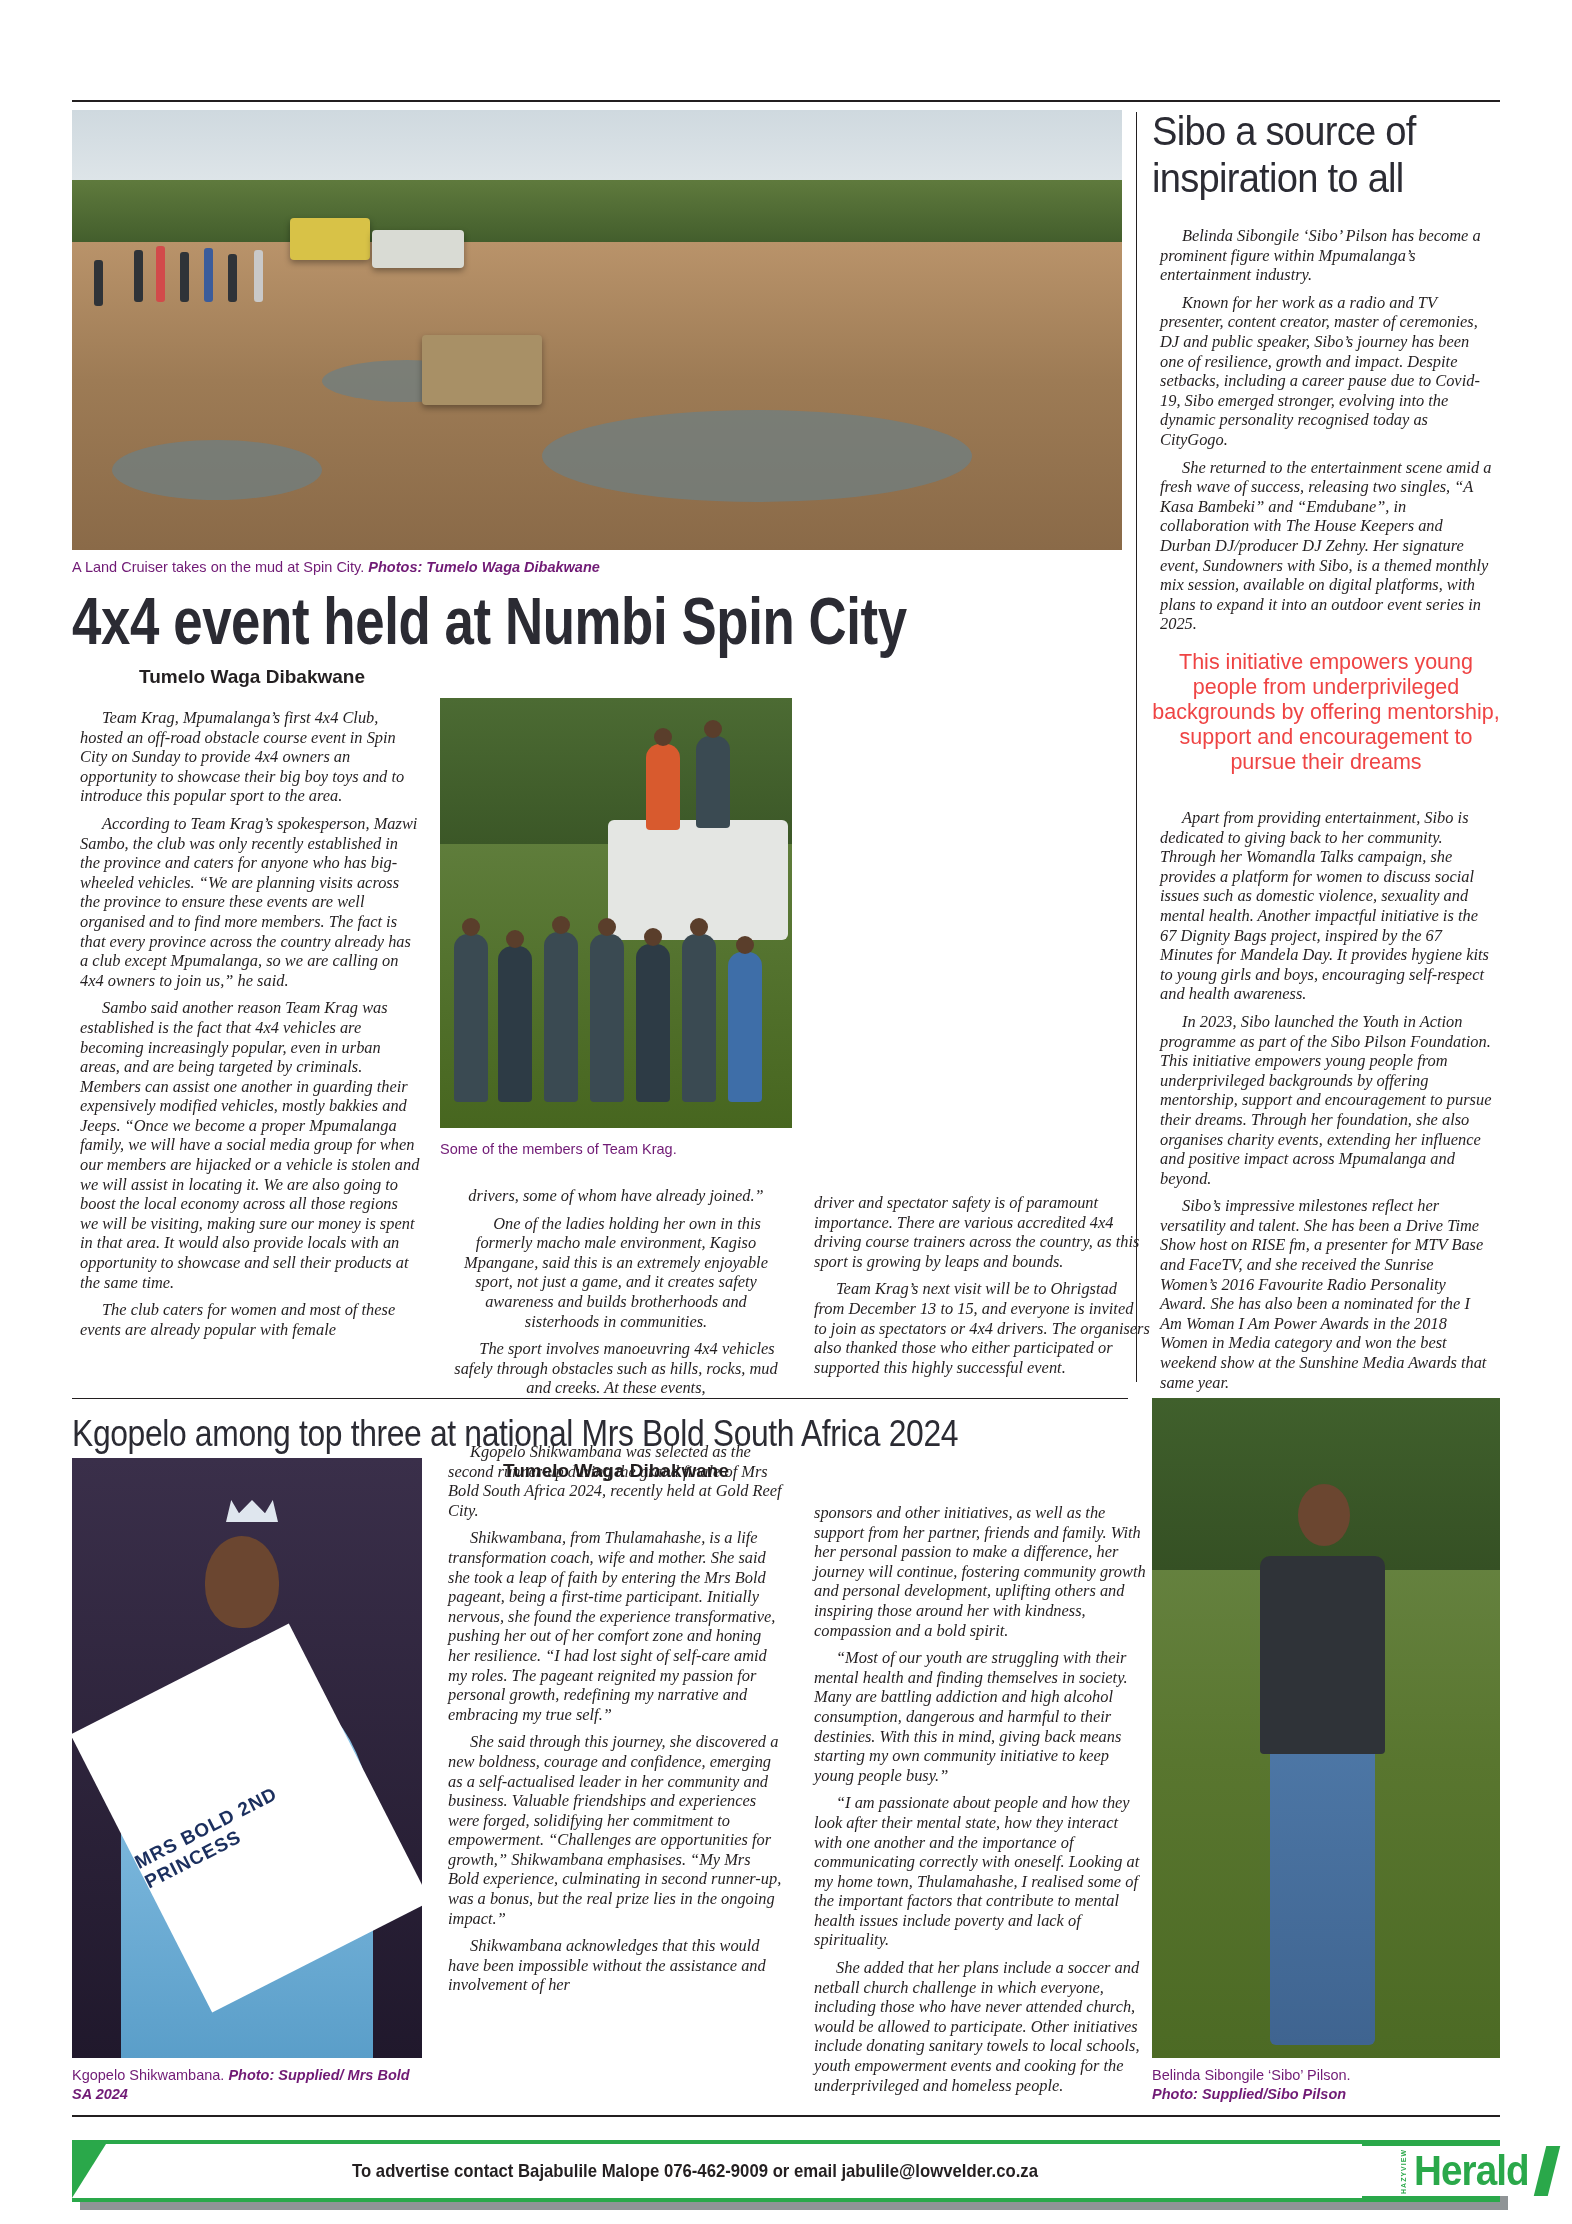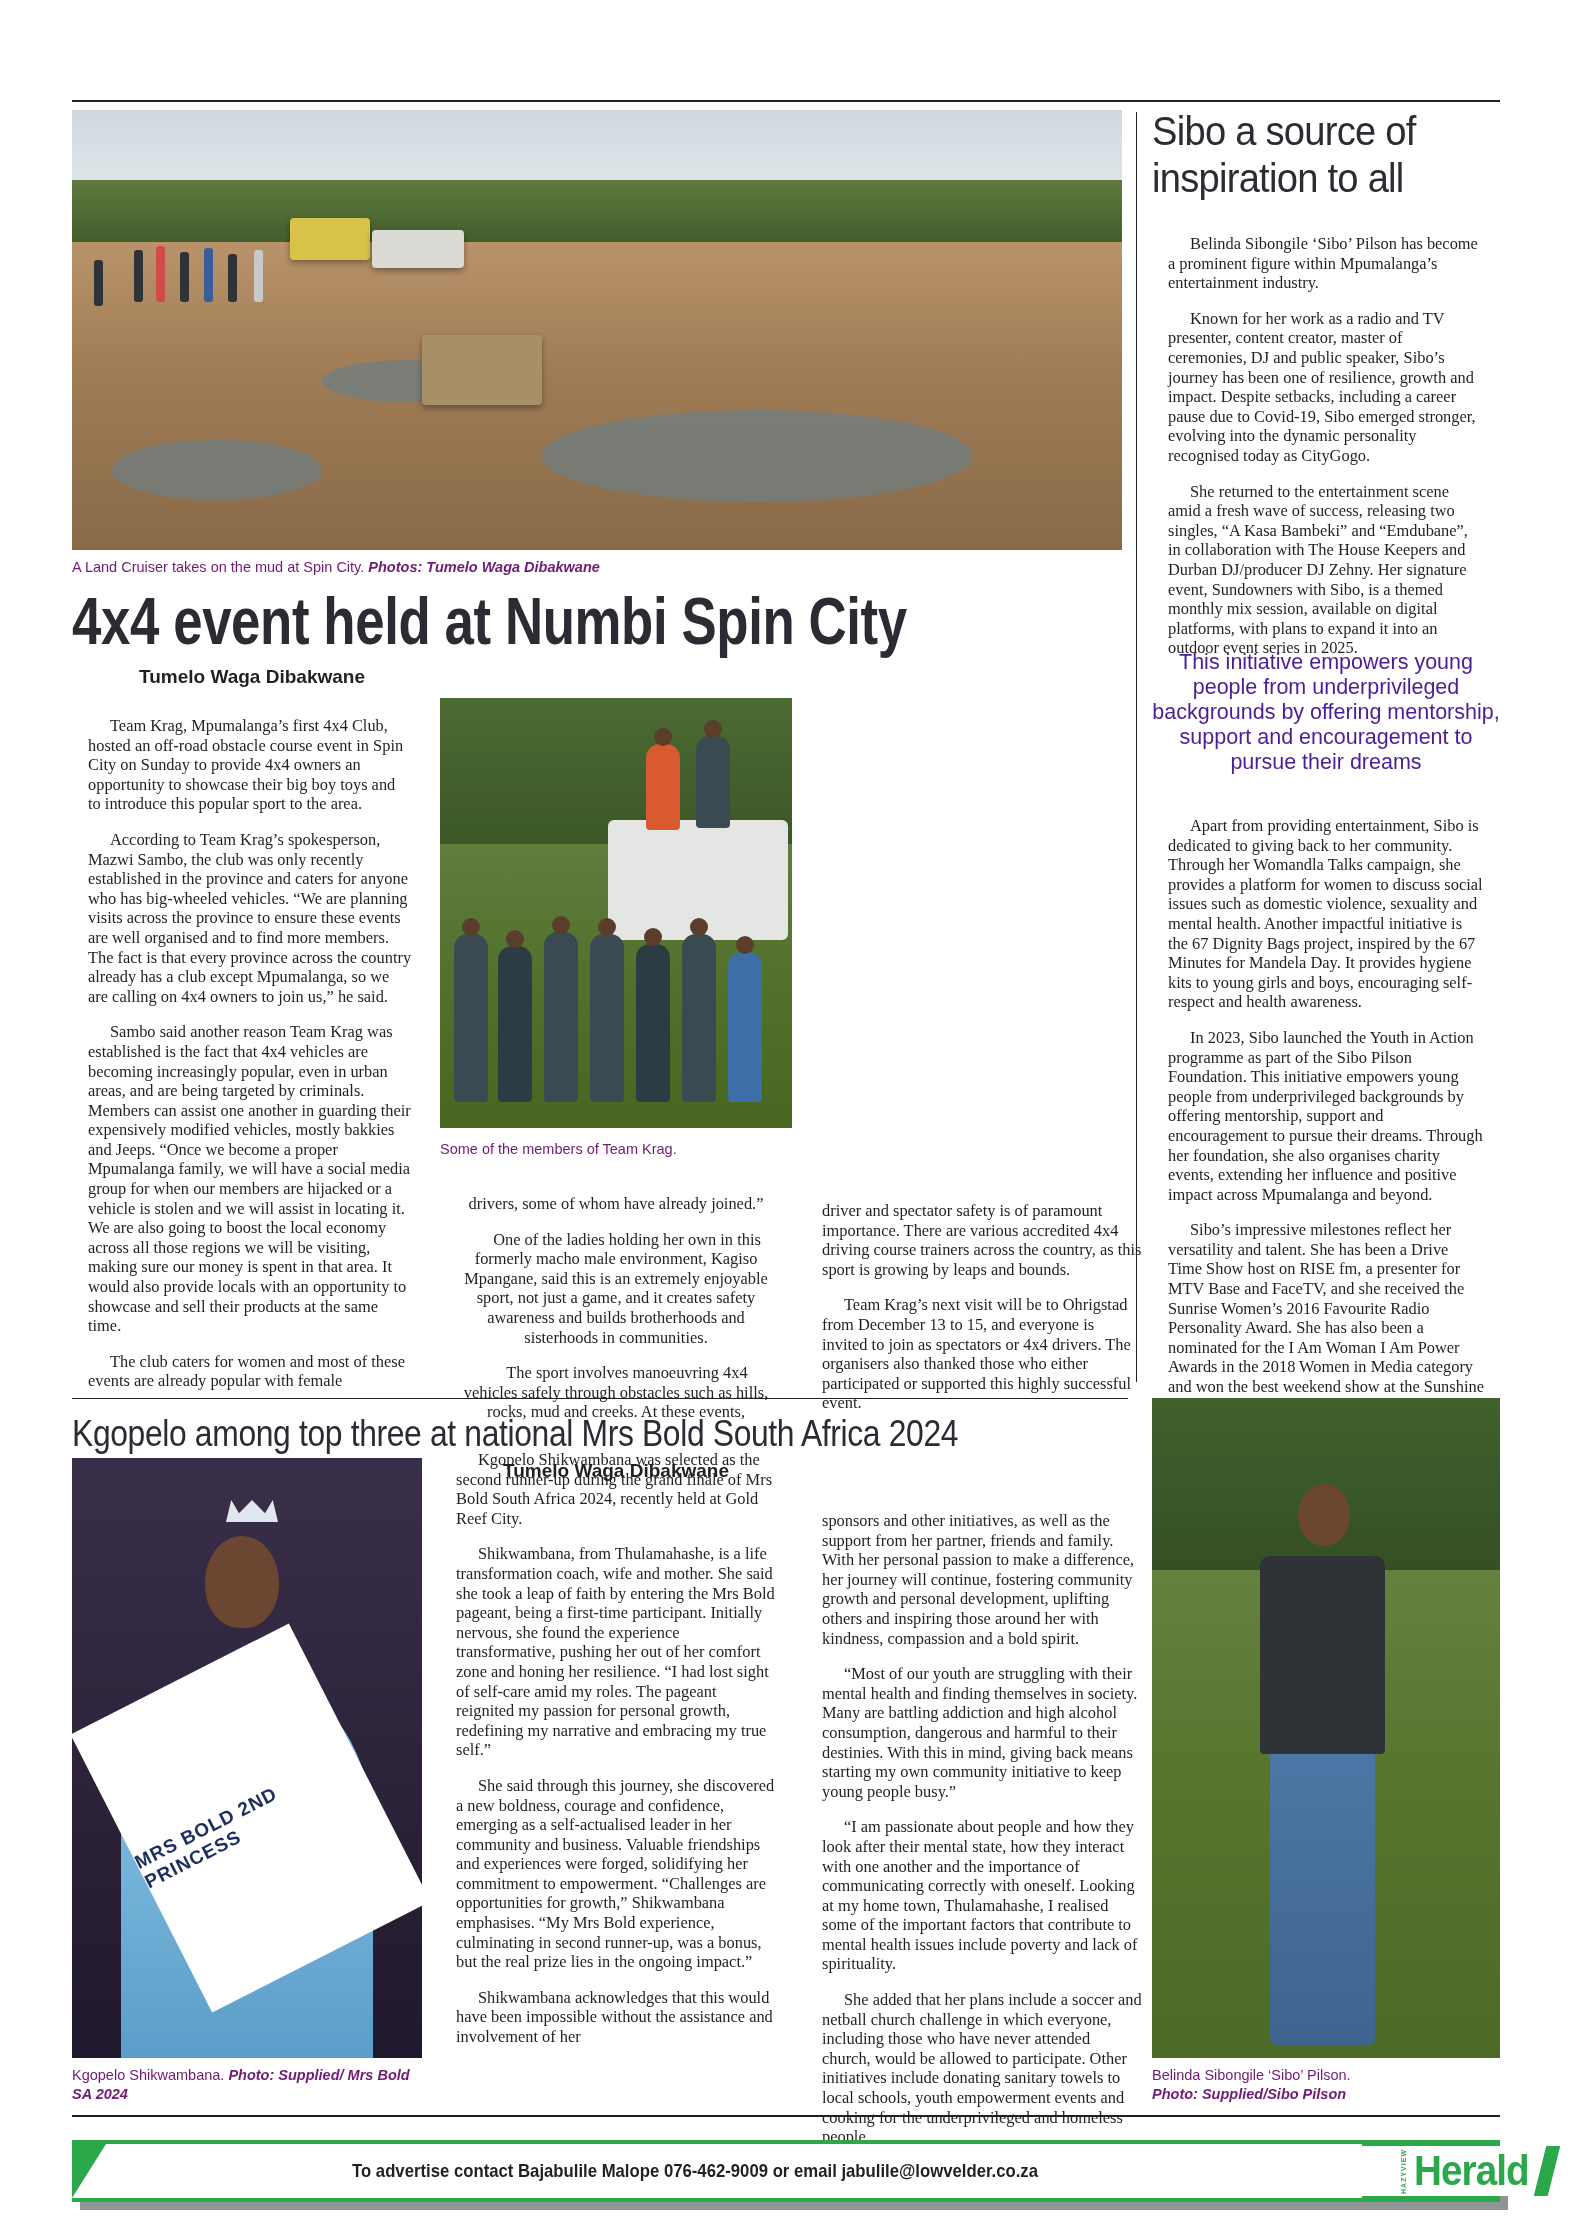--- a/index.html
+++ b/index.html
@@ -50,21 +50,21 @@
   }
   .cap b{font-style:italic;font-weight:bold;}
   .byline{
     font-family:"Liberation Sans", sans-serif;
     font-weight:bold;font-size:19px;color:#231f20;text-align:center;
   }
   .body{
     font-family:"Liberation Serif", serif;
     font-size:16.4px;line-height:19.6px;text-align:left;color:#231f20;
   }
-  .body p{margin:16px;text-indent:22px;}
+  .body p{margin:8px;text-indent:22px;font-style:italic;}
   .body p.noind{text-indent:0;}
   .vrule{position:absolute;width:1px;background:#231f20;}
   .hrule{position:absolute;height:1px;background:#231f20;}
 
   
   .hl-4x4{
     position:absolute;left:72px;top:588px;
     font-family:"Liberation Sans", sans-serif;
     font-weight:bold;font-size:66px;line-height:66px;color:#2b2b33;
     letter-spacing:-0.5px;
@@ -83,21 +83,21 @@
     position:absolute;left:72px;top:1414px;width:1060px;
     font-family:"Liberation Sans", sans-serif;
     font-weight:normal;font-size:37px;line-height:40px;color:#2b2b33;
     letter-spacing:-0.4px;white-space:nowrap;
   }
   .hl-kgopelo span{display:inline-block;transform:scaleX(.86);transform-origin:left top;}
 
   .pullquote{
     position:absolute;left:1152px;top:650px;width:348px;
     font-family:"Liberation Sans", sans-serif;
-    font-size:21.5px;line-height:25px;color:#4c1d95;text-align:center;
+    font-size:21.5px;line-height:25px;color:#ef4444;text-align:center;
   }
 
   
   .foot-rule{position:absolute;left:72px;top:2115px;width:1428px;height:2px;background:#231f20;}
   .foot-bar{
     position:absolute;left:72px;top:2140px;width:1428px;height:62px;
     background:#2aa84a;
   }
   .foot-shadow{
     position:absolute;left:80px;top:2148px;width:1428px;height:62px;background:#8f9496;z-index:0;

